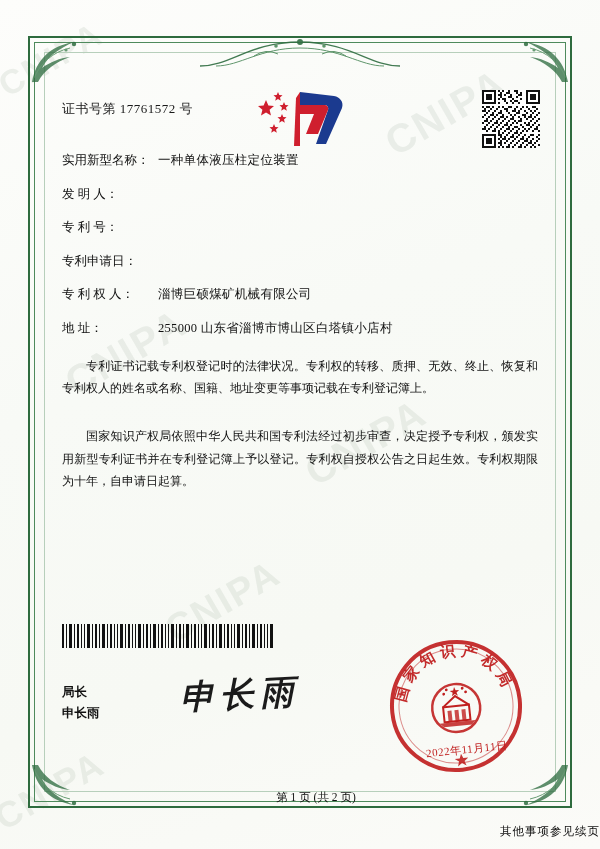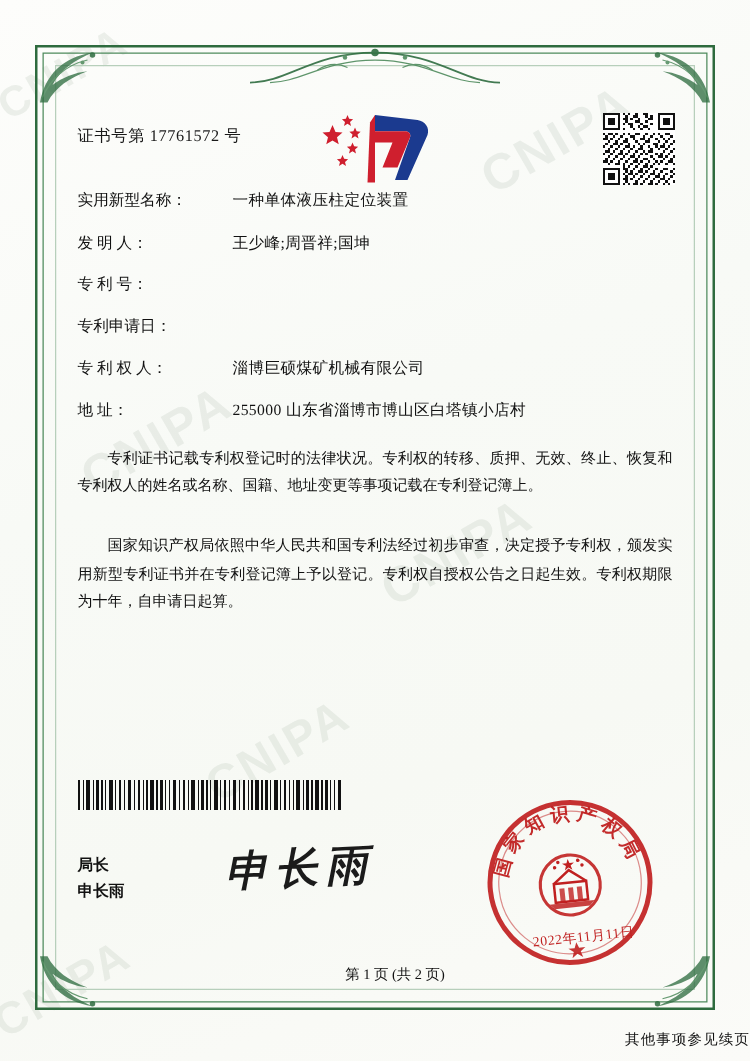--- a/index.html
+++ b/index.html
@@ -120,21 +120,20 @@
   .fields {
     margin-top: 36px;
     font-size: 12.5px;
     color: #111;
     line-height: 1;
   }
   .frow {
     display: flex;
     align-items: baseline;
     margin-bottom: 21px;
-    gap: 28px;
   }
   .flabel {
     width: 96px;
     flex: 0 0 96px;
     letter-spacing: 0px;
     white-space: nowrap;
   }
   .fvalue {
     flex: 1;
     letter-spacing: .3px;
@@ -194,21 +193,21 @@
     right: 92px; top: 742px;
     font-size: 11px;
     color: #c02020;
     letter-spacing: .5px;
     transform: rotate(-6deg);
   }
 
   .pagenum {
     position: absolute;
     left: 0; right: 0;
-    top: 772px;
+    top: 790px;
     text-align: center;
     font-size: 11.5px;
     color: #111;
     padding-left: 32px;
   }
 
   .footnote {
     position: absolute;
     left: 0; right: 0;
     top: 824px;
@@ -525,21 +524,20 @@
 
     <div class="fields">
 
       <div class="frow">
         <div class="flabel">实用新型名称：</div>
         <div class="fvalue">一种单体液压柱定位装置</div>
       </div>
 
       <div class="frow">
         <div class="flabel">发 明 人：</div>
-        <div class="fvalue">王少峰;周晋祥;国坤</div>
       </div>
 
       <div class="frow">
         <div class="flabel">专 利 号：</div>
       </div>
 
       <div class="frow">
         <div class="flabel">专利申请日：</div>
       </div>
 

